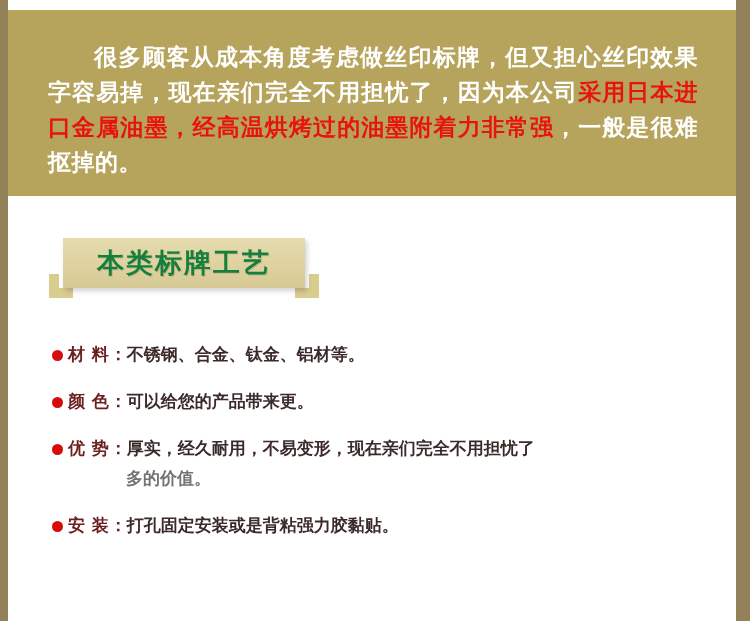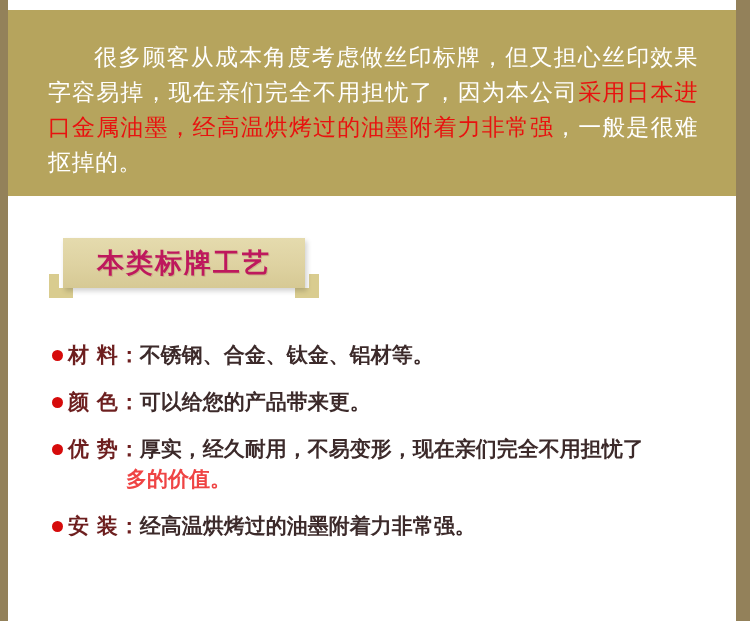--- a/index.html
+++ b/index.html
@@ -44,21 +44,21 @@
     box-sizing: border-box;
   }
   .banner-text {
     position: absolute;
     left: 40px;
     top: 30px;
     width: 650px;
     color: #ffffff;
     font-size: 23px;
     line-height: 35px;
-    font-weight: 400;
+    font-weight: 700;
     letter-spacing: 0.5px;
     text-indent: 2em;
     text-align: justify;
   }
   .banner-text .hl {
     color: #e8120f;
   }
 
   
   .section-title {
@@ -80,21 +80,21 @@
   }
   .ribbon-label {
     position: absolute;
     left: 0;
     top: 0;
     width: 242px;
     height: 50px;
     display: flex;
     align-items: center;
     justify-content: center;
-    color: #be185d;
+    color: #15803d;
     font-size: 27px;
     font-weight: 700;
     letter-spacing: 2px;
     text-shadow: 1px 1px 0 rgba(120,60,20,0.18);
   }
   .corner {
     position: absolute;
     width: 24px;
     height: 24px;
     background: #d9cc8f;
@@ -115,21 +115,21 @@
   .spec-list {
     position: absolute;
     left: 52px;
     top: 340px;
     width: 660px;
   }
   .spec-item {
     display: flex;
     align-items: flex-start;
     margin-bottom: 17px;
-    font-size: 21px;
+    font-size: 17px;
     line-height: 30px;
     font-weight: 700;
   }
   .spec-bullet {
     flex: 0 0 auto;
     width: 11px;
     height: 11px;
     border-radius: 50%;
     background: #d60b0b;
     margin-top: 10px;
@@ -150,21 +150,21 @@
   }
   .spec-item.wrap .spec-body {
     text-indent: 0;
   }
   .spec-item.wrap .spec-value {
     display: inline;
   }
   .wrap-line2 {
     display: block;
     padding-left: 58px;
-    color: #ef4444;
+    color: #737373;
   }
 </style>
 </head>
 <body>
 
 <div class="page-frame">
 
   <div class="rail rail-left"></div>
   <div class="rail rail-right"></div>
 
@@ -193,18 +193,18 @@
       <span class="spec-body"><span class="spec-label">颜 色</span><span class="spec-colon">：</span><span class="spec-value">可以给您的产品带来更。</span></span>
     </div>
 
     <div class="spec-item wrap">
       <span class="spec-bullet"></span>
       <span class="spec-body"><span class="spec-label">优 势</span><span class="spec-colon">：</span><span class="spec-value">厚实，经久耐用，不易变形，现在亲们完全不用担忧了</span><span class="wrap-line2">多的价值。</span></span>
     </div>
 
     <div class="spec-item">
       <span class="spec-bullet"></span>
-      <span class="spec-body"><span class="spec-label">安 装</span><span class="spec-colon">：</span><span class="spec-value">经高温烘烤过的油墨附着力非常强。</span></span>
+      <span class="spec-body"><span class="spec-label">安 装</span><span class="spec-colon">：</span><span class="spec-value">打孔固定安装或是背粘强力胶黏贴。</span></span>
     </div>
 
   </div>
 
 </div>
 
 </body></html>

